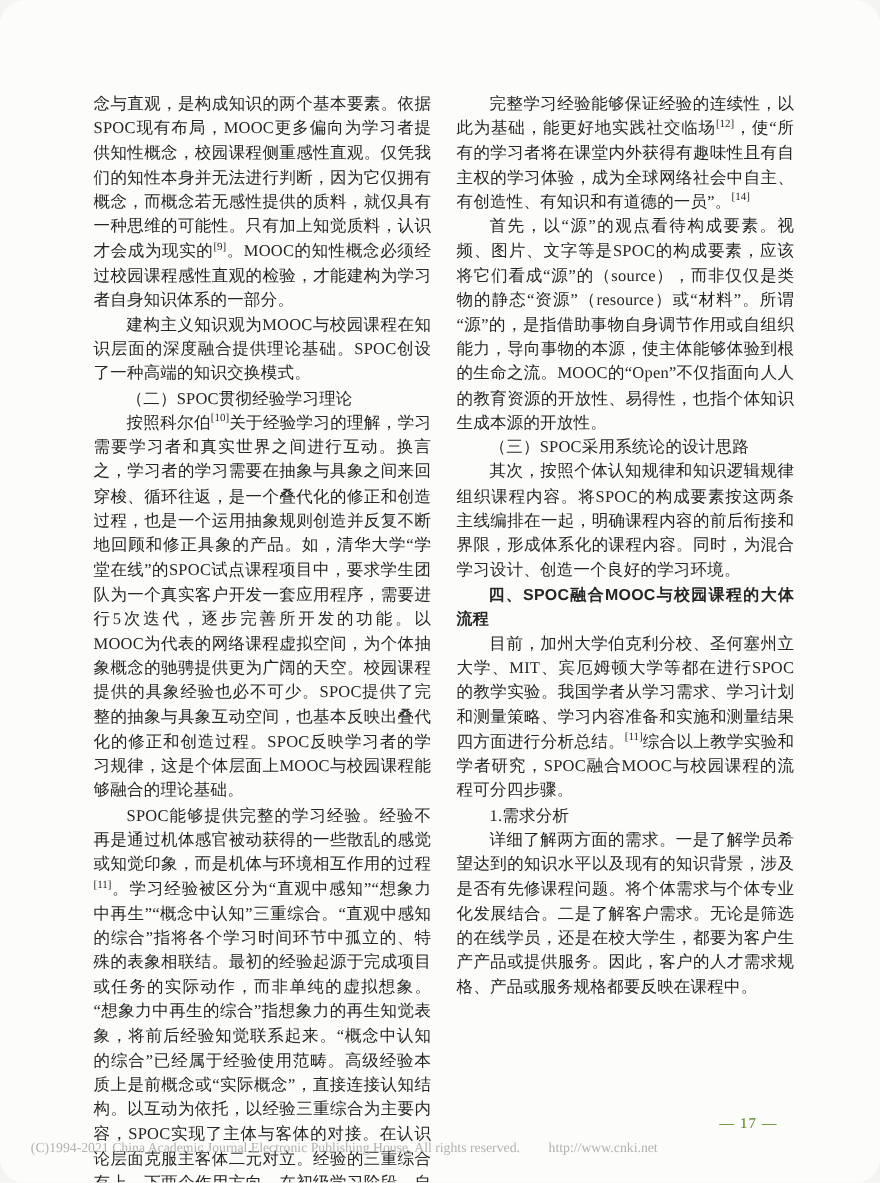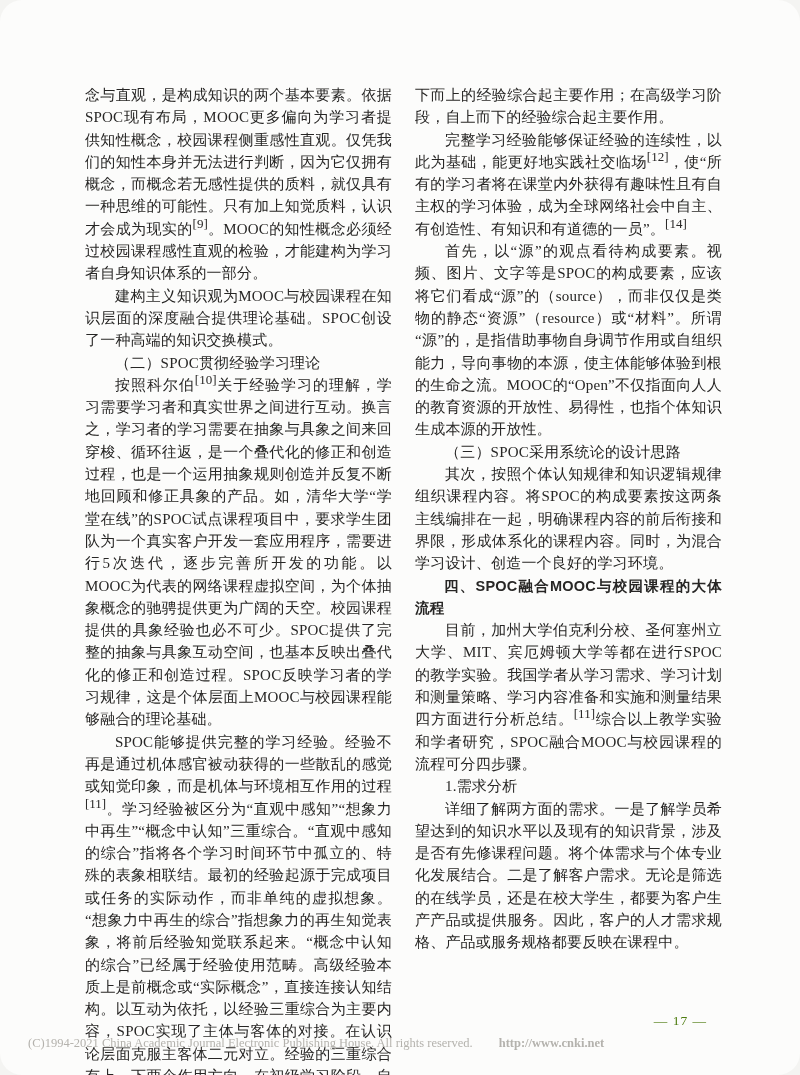--- a/index.html
+++ b/index.html
@@ -32,21 +32,21 @@
   p.ind{text-indent:2em;}
   p.cont{text-indent:0;}
   p.fill{text-align-last:justify;}
   p.bold-head{
     text-indent:2em;
     font-family:"Liberation Sans","DejaVu Sans",sans-serif;
     font-weight:bold;
     font-size:14.5px;
   }
   sup.ref{
-    font-size:13px;
+    font-size:10px;
     line-height:0;
     vertical-align:super;
     letter-spacing:0;
     margin-top:46px;
   }
   .pagenum{
     position:absolute;
     top:1013px;
     right:93px;
     font-size:13.5px;
@@ -55,37 +55,36 @@
   }
   .footer{
     position:absolute;
     left:28px;
     top:1036px;
     width:750px;
     font-size:12.5px;
     color:#b4b2ad;
     white-space:nowrap;
   }
-  .footer .url{margin-left:26px;font-weight:bold;}
+  .footer .url{margin-left:26px;}
 </style>
 </head>
 <body>
 
 <div class="page">
 
   <div class="col col-left">
     <p class="cont">念与直观，是构成知识的两个基本要素。依据SPOC现有布局，MOOC更多偏向为学习者提供知性概念，校园课程侧重感性直观。仅凭我们的知性本身并无法进行判断，因为它仅拥有概念，而概念若无感性提供的质料，就仅具有一种思维的可能性。只有加上知觉质料，认识才会成为现实的<sup class="ref">[9]</sup>。MOOC的知性概念必须经过校园课程感性直观的检验，才能建构为学习者自身知识体系的一部分。</p>
     <p class="ind">建构主义知识观为MOOC与校园课程在知识层面的深度融合提供理论基础。SPOC创设了一种高端的知识交换模式。</p>
     <p class="ind">（二）SPOC贯彻经验学习理论</p>
     <p class="ind">按照科尔伯<sup class="ref">[10]</sup>关于经验学习的理解，学习需要学习者和真实世界之间进行互动。换言之，学习者的学习需要在抽象与具象之间来回穿梭、循环往返，是一个叠代化的修正和创造过程，也是一个运用抽象规则创造并反复不断地回顾和修正具象的产品。如，清华大学“学堂在线”的SPOC试点课程项目中，要求学生团队为一个真实客户开发一套应用程序，需要进行5次迭代，逐步完善所开发的功能。以MOOC为代表的网络课程虚拟空间，为个体抽象概念的驰骋提供更为广阔的天空。校园课程提供的具象经验也必不可少。SPOC提供了完整的抽象与具象互动空间，也基本反映出叠代化的修正和创造过程。SPOC反映学习者的学习规律，这是个体层面上MOOC与校园课程能够融合的理论基础。</p>
     <p class="ind fill">SPOC能够提供完整的学习经验。经验不再是通过机体感官被动获得的一些散乱的感觉或知觉印象，而是机体与环境相互作用的过程<sup class="ref">[11]</sup>。学习经验被区分为“直观中感知”“想象力中再生”“概念中认知”三重综合。“直观中感知的综合”指将各个学习时间环节中孤立的、特殊的表象相联结。最初的经验起源于完成项目或任务的实际动作，而非单纯的虚拟想象。“想象力中再生的综合”指想象力的再生知觉表象，将前后经验知觉联系起来。“概念中认知的综合”已经属于经验使用范畴。高级经验本质上是前概念或“实际概念”，直接连接认知结构。以互动为依托，以经验三重综合为主要内容，SPOC实现了主体与客体的对接。在认识论层面克服主客体二元对立。经验的三重综合有上、下两个作用方向。在初级学习阶段，自</p>
   </div>
 
   <div class="col col-right">
-    <p class="cont">下而上的经验综合起主要作用；在高级学习阶段，自上而下的经验综合起主要作用。</p>
     <p class="ind">完整学习经验能够保证经验的连续性，以此为基础，能更好地实践社交临场<sup class="ref">[12]</sup>，使“所有的学习者将在课堂内外获得有趣味性且有自主权的学习体验，成为全球网络社会中自主、有创造性、有知识和有道德的一员”。<sup class="ref">[14]</sup></p>
     <p class="ind">首先，以“源”的观点看待构成要素。视频、图片、文字等是SPOC的构成要素，应该将它们看成“源”的（source），而非仅仅是类物的静态“资源”（resource）或“材料”。所谓“源”的，是指借助事物自身调节作用或自组织能力，导向事物的本源，使主体能够体验到根的生命之流。MOOC的“Open”不仅指面向人人的教育资源的开放性、易得性，也指个体知识生成本源的开放性。</p>
     <p class="ind">（三）SPOC采用系统论的设计思路</p>
     <p class="ind">其次，按照个体认知规律和知识逻辑规律组织课程内容。将SPOC的构成要素按这两条主线编排在一起，明确课程内容的前后衔接和界限，形成体系化的课程内容。同时，为混合学习设计、创造一个良好的学习环境。</p>
     <p class="bold-head">四、SPOC融合MOOC与校园课程的大体流程</p>
     <p class="ind">目前，加州大学伯克利分校、圣何塞州立大学、MIT、宾厄姆顿大学等都在进行SPOC的教学实验。我国学者从学习需求、学习计划和测量策略、学习内容准备和实施和测量结果四方面进行分析总结。<sup class="ref">[11]</sup>综合以上教学实验和学者研究，SPOC融合MOOC与校园课程的流程可分四步骤。</p>
     <p class="ind">1.需求分析</p>
     <p class="ind">详细了解两方面的需求。一是了解学员希望达到的知识水平以及现有的知识背景，涉及是否有先修课程问题。将个体需求与个体专业化发展结合。二是了解客户需求。无论是筛选的在线学员，还是在校大学生，都要为客户生产产品或提供服务。因此，客户的人才需求规格、产品或服务规格都要反映在课程中。</p>
   </div>
 

